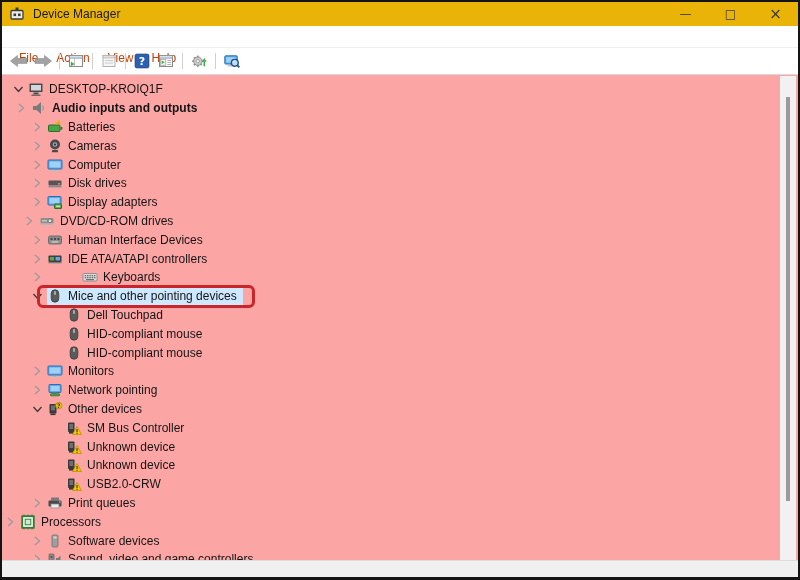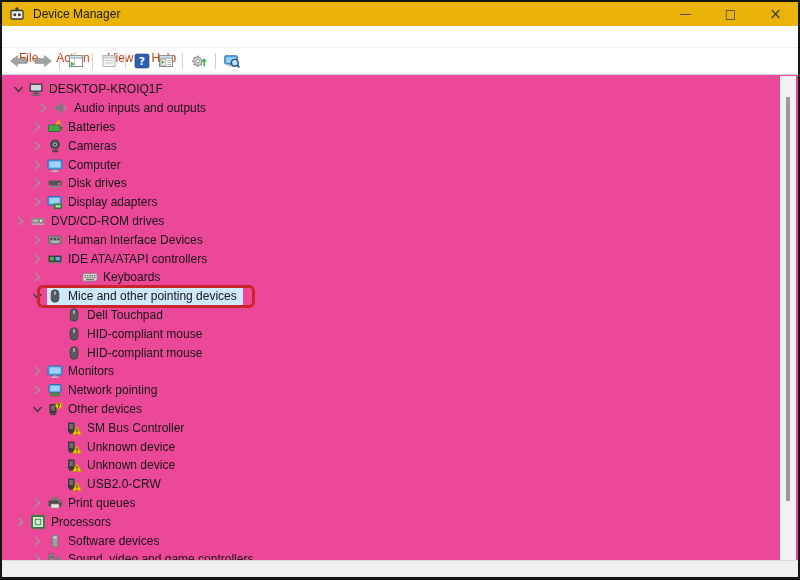--- a/index.html
+++ b/index.html
@@ -22,21 +22,21 @@
   
   .menubar { height: 22px; display: flex; align-items: center; padding-left: 8px;
              border-bottom: 1px solid #f0f0f0; flex: 0 0 auto; }
   .menuitem { font-size: 12px; color: #c2410c; padding: 2px 9px; margin-top: 42px; }
   
   .toolbar { height: 27px; display: flex; align-items: center; padding-left: 5px;
              border-bottom: 1px solid #d9d9d9; flex: 0 0 auto; }
   .tbtn { width: 24px; height: 22px; display: inline-flex; align-items: center; justify-content: center; }
   .tsep { width: 1px; height: 16px; background: #d0d0d0; margin: 0 4px; }
   
-  .treearea { flex: 1 1 auto; position: relative; overflow: hidden; background:#ec4899; }
+  .treearea { flex: 1 1 auto; position: relative; overflow: hidden; background:#fca5a5; }
   .tree { position: absolute; inset: 0; padding-top: 5px; }
   .trow { height: 18.8px; display: flex; align-items: center; white-space: nowrap; }
   .chev { width: 16px; height: 16px; margin-right: 2px; display: inline-flex; align-items: center; justify-content: center; flex: 0 0 auto; }
   .rowsel { display: inline-flex; align-items: center; height: 18px; padding-right: 6px; }
   .rowsel.on { background: #cde8ff; }
   .ticon { width: 16px; height: 16px; margin-right: 5px; display: inline-flex; flex: 0 0 auto; }
   .tlabel { font-size: 12px; color: #151515; }
   .redbox { position: absolute; left: 35px; width: 218px; height: 23px;
             border: 3px solid #c9252b; border-radius: 6px; pointer-events: none; z-index: 3; }
   
@@ -181,21 +181,21 @@
               <svg viewBox="0 0 16 16" width="16" height="16">
                 <rect x="1.5" y="2.5" width="13" height="8.5" rx="0.5" fill="#4a4a4a"></rect>
                 <rect x="3" y="4" width="10" height="5.5" fill="#cfd8dc"></rect>
                 <rect x="5.5" y="11.5" width="5" height="1.8" fill="#4a4a4a"></rect>
                 <rect x="3.5" y="13.5" width="9" height="1.5" fill="#6a6a6a"></rect>
               </svg>
             </span>
             <span class="tlabel">DESKTOP-KROIQ1F</span>
           </span>
         </div>
-        <div class="trow" style="padding-left: 33px;">
+        <div class="trow" style="padding-left: 11px; font-weight: bold;">
           <span class="chev">
             <svg viewBox="0 0 16 16" width="16" height="16">
               <polyline points="6,4 10.5,8 6,12" fill="none" stroke="#9a9a9a" stroke-width="1.3"></polyline>
             </svg>
           </span>
           <span class="rowsel">
             <span class="ticon">
               <svg viewBox="0 0 16 16" width="16" height="16">
                 <polygon points="2,6 5.5,6 10,2 10,14 5.5,10 2,10" fill="#7a7a7a"></polygon>
                 <path d="M11.5 5.5 q2 2.5 0 5" fill="none" stroke="#9a9a9a" stroke-width="1.2"></path>
@@ -285,21 +285,21 @@
               <svg viewBox="0 0 16 16" width="16" height="16">
                 <rect x="1" y="2.5" width="13" height="8.5" rx="0.8" fill="#5aabec" stroke="#2b6faf" stroke-width="1"></rect>
                 <rect x="2.5" y="4" width="10" height="5.5" fill="#9fd0f5"></rect>
                 <rect x="7.5" y="10" width="7" height="4.5" rx="0.5" fill="#57a84f" stroke="#2c6e2a" stroke-width="1"></rect>
                 <rect x="9" y="11.5" width="4" height="1.6" fill="#bfe3bb"></rect>
               </svg>
             </span>
             <span class="tlabel">Display adapters</span>
           </span>
         </div>
-        <div class="trow" style="padding-left: 10px;">
+        <div class="trow" style="padding-left: 19px;">
           <span class="chev">
             <svg viewBox="0 0 16 16" width="16" height="16">
               <polyline points="6,4 10.5,8 6,12" fill="none" stroke="#9a9a9a" stroke-width="1.3"></polyline>
             </svg>
           </span>
           <span class="rowsel">
             <span class="ticon">
               <svg viewBox="0 0 16 16" width="16" height="16">
                 <rect x="1.5" y="5" width="13" height="5.5" rx="1" fill="#8f8f8f"></rect>
                 <circle cx="11" cy="7.8" r="1.9" fill="#e3e3e3" stroke="#6a6a6a" stroke-width="0.8"></circle>
@@ -558,21 +558,21 @@
               <svg viewBox="0 0 16 16" width="16" height="16">
                 <rect x="4" y="2.5" width="8" height="3" fill="#7a7a7a"></rect>
                 <rect x="1.5" y="5.5" width="13" height="6" rx="1" fill="#4a4a4a"></rect>
                 <rect x="4" y="9" width="8" height="4" fill="#e8e8e8" stroke="#8a8a8a" stroke-width="0.7"></rect>
                 <circle cx="12.8" cy="7" r="0.8" fill="#9fd0f5"></circle>
               </svg>
             </span>
             <span class="tlabel">Print queues</span>
           </span>
         </div>
-        <div class="trow" style=" margin-left: 10px;">
+        <div class="trow" style="">
           <span class="chev">
             <svg viewBox="0 0 16 16" width="16" height="16">
               <polyline points="6,4 10.5,8 6,12" fill="none" stroke="#9a9a9a" stroke-width="1.3"></polyline>
             </svg>
           </span>
           <span class="rowsel">
             <span class="ticon">
               <svg viewBox="0 0 16 16" width="16" height="16">
                 <g stroke="#2e7d32" stroke-width="1">
                   <line x1="4" y1="0.5" x2="4" y2="2.5"></line>

